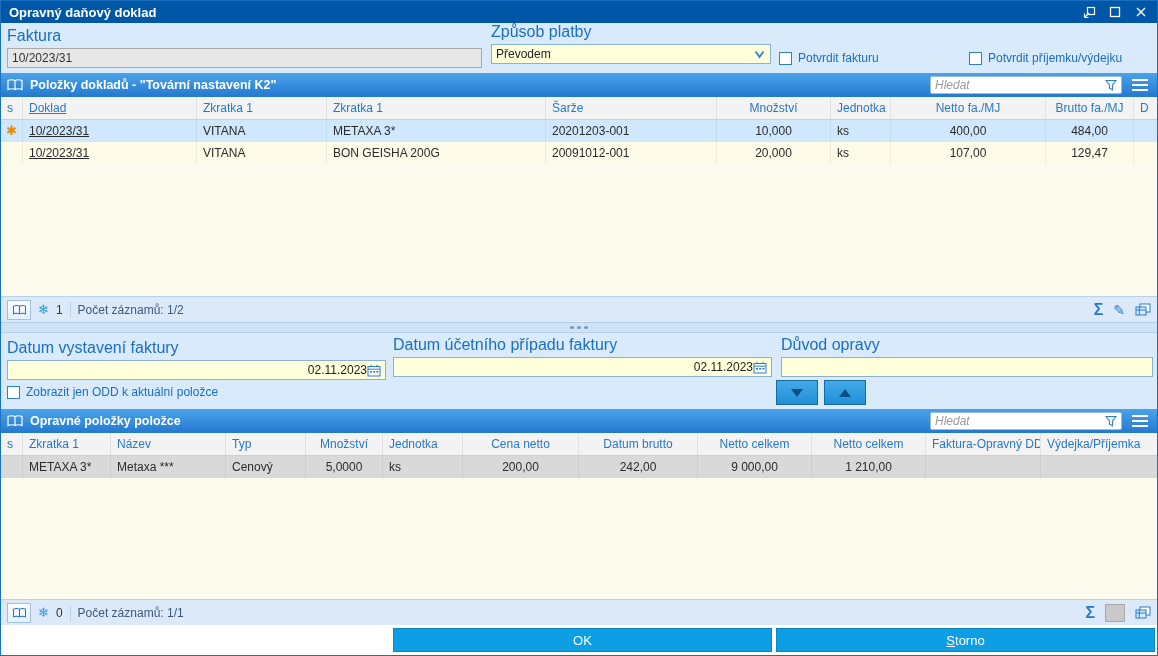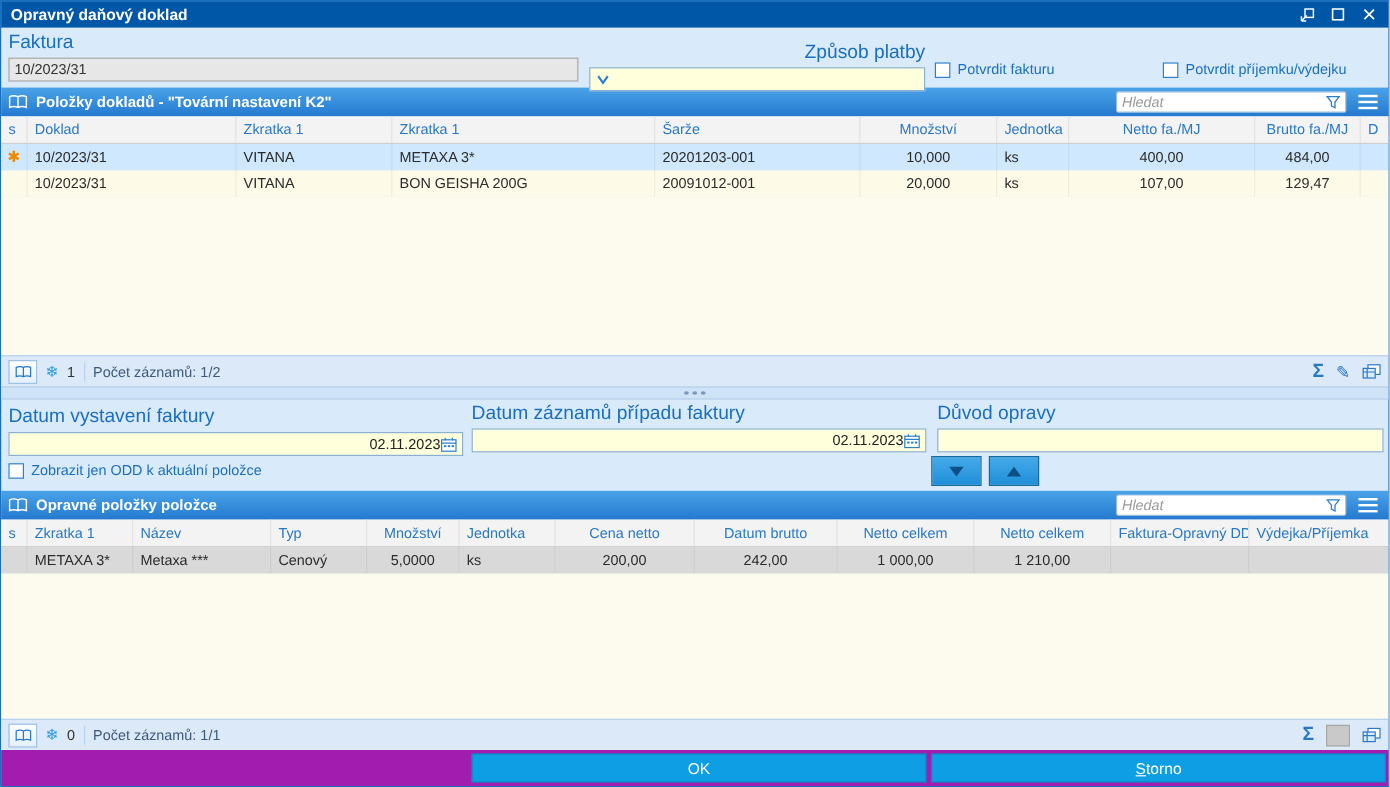--- a/index.html
+++ b/index.html
@@ -28,21 +28,21 @@
   input::placeholder { color:#9a9a9a; font-style:italic; }
 
   .chk { width:13px; height:13px; border:1px solid #2a7fd0; background:#fff; display:inline-block;
          vertical-align:middle; flex:0 0 auto; }
   .chkwrap { display:flex; align-items:center; gap:6px; }
   .chklabel { color:#1a6fc0; white-space:nowrap; }
 
   
   .topform { height:50px; position:relative; flex:0 0 auto; }
   .f-faktura { position:absolute; left:6px; top:4px; width:475px; }
-  .f-zpusob  { position:absolute; left:490px; top:12px; width:280px;text-align:right; }
+  .f-zpusob  { position:absolute; left:490px; top:0; width:280px; }
   .combo { cursor:pointer; }
   .combo .val { flex:1; color:#222; }
   .tf-chk1 { position:absolute; left:778px; top:28px; }
   .tf-chk2 { position:absolute; left:968px; top:28px; }
 
   
   .gridhead { height:24px; background:linear-gradient(#4aa3e8,#2479cf); color:#fff;
               display:flex; align-items:center; padding:0 6px; gap:7px; flex:0 0 auto; }
   .gridhead .gtitle { font-weight:bold; font-size:12.5px; white-space:nowrap; }
   .search { margin-left:auto; width:192px; height:18px; background:#fff; border:1px solid #9cbede;
@@ -75,21 +75,21 @@
   .vsep { width:1px; height:16px; background:#b7d2ec; }
   .footright { margin-left:auto; display:flex; align-items:center; gap:10px; }
   .sum { color:#2878c8; font-weight:bold; font-size:16px; cursor:pointer; }
   .pencil { color:#2878c8; font-size:14px; cursor:pointer; }
   .graybtn { width:20px; height:18px; background:#c9c9c9; border:1px solid #a8a8a8; }
 
   .g1 { display:flex; flex-direction:column; flex:0 0 auto; height:249px; }
   .g2 { display:flex; flex-direction:column; flex:1 1 auto; }
 
   
-  .g1c0{width:22px;} .g1c1{width:174px;} .g1c2{width:130px;} .g1c3{width:219px;}
+  .g1c0{width:22px;} .g1c1{width:174px;text-decoration:underline;} .g1c2{width:130px;} .g1c3{width:219px;}
   .g1c4{width:171px;} .g1c5{width:114px;} .g1c6{width:60px;} .g1c7{width:155px;}
   .g1c8{width:88px;} .g1c9{width:25px; border-right:none !important;}
   
   .g2c0{width:22px;} .g2c1{width:88px;} .g2c2{width:115px;} .g2c3{width:80px;}
   .g2c4{width:77px;} .g2c5{width:80px;} .g2c6{width:116px;} .g2c7{width:119px;}
   .g2c8{width:114px;} .g2c9{width:114px;} .g2c10{width:115px;} .g2c11{width:118px; border-right:none !important;}
 
   
   .splitter { height:11px; background:#cfe3f7; border-top:1px solid #b5d0ea; border-bottom:1px solid #b5d0ea;
               display:flex; align-items:center; justify-content:center; cursor:row-resize; flex:0 0 auto; }
@@ -108,21 +108,21 @@
              background:linear-gradient(#45aae9,#1f8fd8); display:flex; align-items:center;
              justify-content:center; cursor:pointer; }
   .mv-down { left:775px; }
   .mv-up { left:823px; }
   .tri-down { width:0; height:0; border-left:6px solid transparent; border-right:6px solid transparent;
               border-top:8px solid #0b4f85; }
   .tri-up { width:0; height:0; border-left:6px solid transparent; border-right:6px solid transparent;
             border-bottom:8px solid #0b4f85; }
 
   
-  .bottombar { height:30px; background:#a21caf; display:flex; gap:4px; padding:3px 2px 3px 0;
+  .bottombar { height:30px; background:#ffffff; display:flex; gap:4px; padding:3px 2px 3px 0;
                flex:0 0 auto; }
   .bspacer { width:388px; flex:0 0 auto; }
   .btn { flex:1; background:#0d9ee4; border:1px solid #0b86c4; color:#fff; display:flex;
          align-items:center; justify-content:center; font-size:13px; cursor:pointer; }
   .btn span { display:block; }
   .btn-storno span::first-letter { text-decoration:underline; }
 </style>
 </head>
 <body>
 
@@ -153,20 +153,21 @@
   <div class="topform">
     <div class="f-faktura">
       <span class="flabel">Faktura</span>
       <div class="inputbox gray">
         <input readonly="" value="10/2023/31" style="">
       </div>
     </div>
     <div class="f-zpusob">
       <span class="flabel">Způsob platby</span>
       <div class="inputbox combo">
+        <span class="val">Převodem</span>
         <svg width="13" height="11" viewBox="0 0 13 11">
             <path d="M2.5 2.5 L6.5 8 L10.5 2.5" fill="none" stroke="#2a7fd0" stroke-width="1.8"></path>
           </svg>
       </div>
     </div>
     <div class="chkwrap tf-chk1">
       <span class="chk"></span>
       <span class="chklabel">Potvrdit fakturu</span>
     </div>
     <div class="chkwrap tf-chk2">
@@ -269,21 +270,21 @@
             <line x1="1" y1="5.2" x2="13" y2="5.2" stroke="#2a7fd0"></line>
             <line x1="4" y1="0.8" x2="4" y2="3" stroke="#2a7fd0"></line>
             <line x1="10" y1="0.8" x2="10" y2="3" stroke="#2a7fd0"></line>
             <rect x="3" y="7" width="2" height="1.6" fill="#2a7fd0"></rect>
             <rect x="6.2" y="7" width="2" height="1.6" fill="#2a7fd0"></rect>
             <rect x="9.4" y="7" width="2" height="1.6" fill="#2a7fd0"></rect>
           </svg>
       </div>
     </div>
     <div class="f-date2">
-      <span class="flabel">Datum záznamů případu faktury</span>
+      <span class="flabel">Datum účetního případu faktury</span>
       <div class="inputbox ra">
         <input value="02.11.2023" style="">
         <svg width="14" height="13" viewBox="0 0 14 13">
             <rect x="1" y="2.5" width="12" height="9.5" fill="#fff" stroke="#2a7fd0"></rect>
             <line x1="1" y1="5.2" x2="13" y2="5.2" stroke="#2a7fd0"></line>
             <line x1="4" y1="0.8" x2="4" y2="3" stroke="#2a7fd0"></line>
             <line x1="10" y1="0.8" x2="10" y2="3" stroke="#2a7fd0"></line>
             <rect x="3" y="7" width="2" height="1.6" fill="#2a7fd0"></rect>
             <rect x="6.2" y="7" width="2" height="1.6" fill="#2a7fd0"></rect>
             <rect x="9.4" y="7" width="2" height="1.6" fill="#2a7fd0"></rect>
@@ -348,21 +349,21 @@
 
     <div class="trow row-sel-gray">
       <span class="c g2c0"></span>
       <span class="c g2c1">METAXA 3*</span>
       <span class="c g2c2">Metaxa ***</span>
       <span class="c g2c3">Cenový</span>
       <span class="c g2c4 ra-c">5,0000</span>
       <span class="c g2c5">ks</span>
       <span class="c g2c6 ra-c">200,00</span>
       <span class="c g2c7 ra-c">242,00</span>
-      <span class="c g2c8 ra-c">1 000,00</span>
+      <span class="c g2c8 ra-c">9 000,00</span>
       <span class="c g2c9 ra-c">1 210,00</span>
       <span class="c g2c10"></span>
       <span class="c g2c11"></span>
     </div>
     <div class="gridbody-empty"></div>
 
     <div class="gridfoot">
       <div class="fbtn">
         <svg width="15" height="12" viewBox="0 0 16 14">
             <path d="M1 2.5 Q4.5 1 8 2.5 Q11.5 1 15 2.5 L15 11.5 Q11.5 10 8 11.5 Q4.5 10 1 11.5 Z M8 2.5 L8 11.5" fill="none" stroke="#2878c8" stroke-width="1.2"></path>

